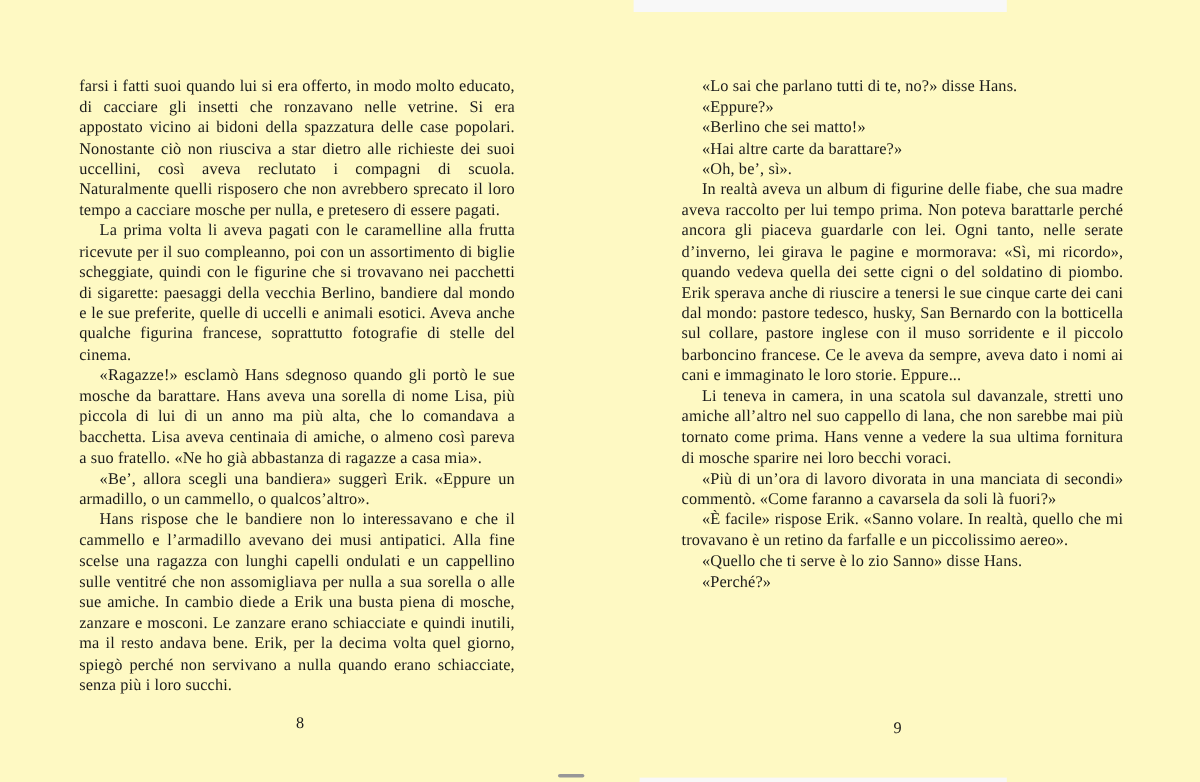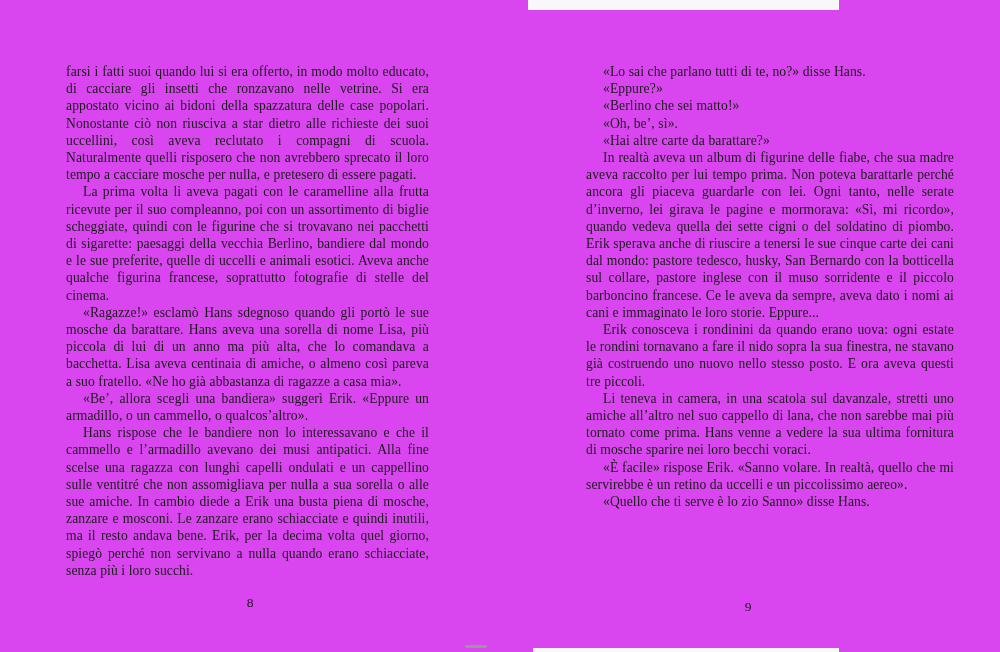--- a/index.html
+++ b/index.html
@@ -4,35 +4,35 @@
 <style>
   html, body {
     margin: 0;
     padding: 0;
     background: #ffffff;
   }
   #screen {
     position: relative;
     width: 1000px;
     height: 652px;
-    background: #d946ef;
+    background: #fef9c3;
     overflow: hidden;
     font-family: "Liberation Serif", "DejaVu Serif", serif;
   }
   .page-text {
     position: absolute;
     top: 63px;
     text-align: justify;
     font-size: 13.6px;
     line-height: 17.2px;
     color: #1b1b1b;
     letter-spacing: 0.1px;
   }
   .page-text-left  { left: 66px;  width: 363px; }
-  .page-text-right { left: 568px; width: 368px; margin-left: 18px; }
+  .page-text-right { left: 568px; width: 368px; }
   .para {
     margin: 0;
     padding: 0;
   }
   .para.indent { text-indent: 17px; }
   .page-number {
     position: absolute;
     font-size: 13.5px;
     color: #1b1b1b;
     text-align: center;
@@ -71,27 +71,28 @@
       <p class="para indent">La prima volta li aveva pagati con le caramelline alla frutta ricevute per il suo compleanno, poi con un assortimento di biglie scheggiate, quindi con le figurine che si trovavano nei pacchetti di sigarette: paesaggi della vecchia Berlino, bandiere dal mondo e le sue preferite, quelle di uccelli e animali esotici. Aveva anche qualche figurina francese, soprattutto fotografie di stelle del cinema.</p>
       <p class="para indent">«Ragazze!» esclamò Hans sdegnoso quando gli portò le sue mosche da barattare. Hans aveva una sorella di nome Lisa, più piccola di lui di un anno ma più alta, che lo comandava a bacchetta. Lisa aveva centinaia di amiche, o almeno così pareva a suo fratello. «Ne ho già abbastanza di ragazze a casa mia».</p>
       <p class="para indent">«Be’, allora scegli una bandiera» suggerì Erik. «Eppure un armadillo, o un cammello, o qualcos’altro».</p>
       <p class="para indent">Hans rispose che le bandiere non lo interessavano e che il cammello e l’armadillo avevano dei musi antipatici. Alla fine scelse una ragazza con lunghi capelli ondulati e un cappellino sulle ventitré che non assomigliava per nulla a sua sorella o alle sue amiche. In cambio diede a Erik una busta piena di mosche, zanzare e mosconi. Le zanzare erano schiacciate e quindi inutili, ma il resto andava bene. Erik, per la decima volta quel giorno, spiegò perché non servivano a nulla quando erano schiacciate, senza più i loro succhi.</p>
     </div>
 
   <div class="page-text page-text-right">
       <p class="para indent">«Lo sai che parlano tutti di te, no?» disse Hans.</p>
       <p class="para indent">«Eppure?»</p>
       <p class="para indent">«Berlino che sei matto!»</p>
+      <p class="para indent">«Hai altre carte da barattare?»</p>
       <p class="para indent">«Oh, be’, sì».</p>
-      <p class="para indent">«Hai altre carte da barattare?»</p>
       <p class="para indent">In realtà aveva un album di figurine delle fiabe, che sua madre aveva raccolto per lui tempo prima. Non poteva barattarle perché ancora gli piaceva guardarle con lei. Ogni tanto, nelle serate d’inverno, lei girava le pagine e mormorava: «Sì, mi ricordo», quando vedeva quella dei sette cigni o del soldatino di piombo. Erik sperava anche di riuscire a tenersi le sue cinque carte dei cani dal mondo: pastore tedesco, husky, San Bernardo con la botticella sul collare, pastore inglese con il muso sorridente e il piccolo barboncino francese. Ce le aveva da sempre, aveva dato i nomi ai cani e immaginato le loro storie. Eppure...</p>
-      <p class="para indent">Erik conosceva i rondinini da quando erano uova: ogni estate le rondini tornavano a fare il nido sopra la sua finestra, ne stavano già costruendo uno nuovo nello stesso posto. E ora aveva questi tre piccoli.</p>
       <p class="para indent">Li teneva in camera, in una scatola sul davanzale, stretti uno amiche all’altro nel suo cappello di lana, che non sarebbe mai più tornato come prima. Hans venne a vedere la sua ultima fornitura di mosche sparire nei loro becchi voraci.</p>
-      <p class="para indent">«È facile» rispose Erik. «Sanno volare. In realtà, quello che mi servirebbe è un retino da uccelli e un piccolissimo aereo».</p>
+      <p class="para indent">«Più di un’ora di lavoro divorata in una manciata di secondi» commentò. «Come faranno a cavarsela da soli là fuori?»</p>
+      <p class="para indent">«È facile» rispose Erik. «Sanno volare. In realtà, quello che mi trovavano è un retino da farfalle e un piccolissimo aereo».</p>
       <p class="para indent">«Quello che ti serve è lo zio Sanno» disse Hans.</p>
+      <p class="para indent">«Perché?»</p>
     </div>
 
   <div class="page-number page-number-left">8</div>
 
   <div class="page-number page-number-right">9</div>
 
   <button class="drag-handle" aria-label="handle"></button>
 
   <div class="edge-shadow edge-shadow-bottom"></div>
 

